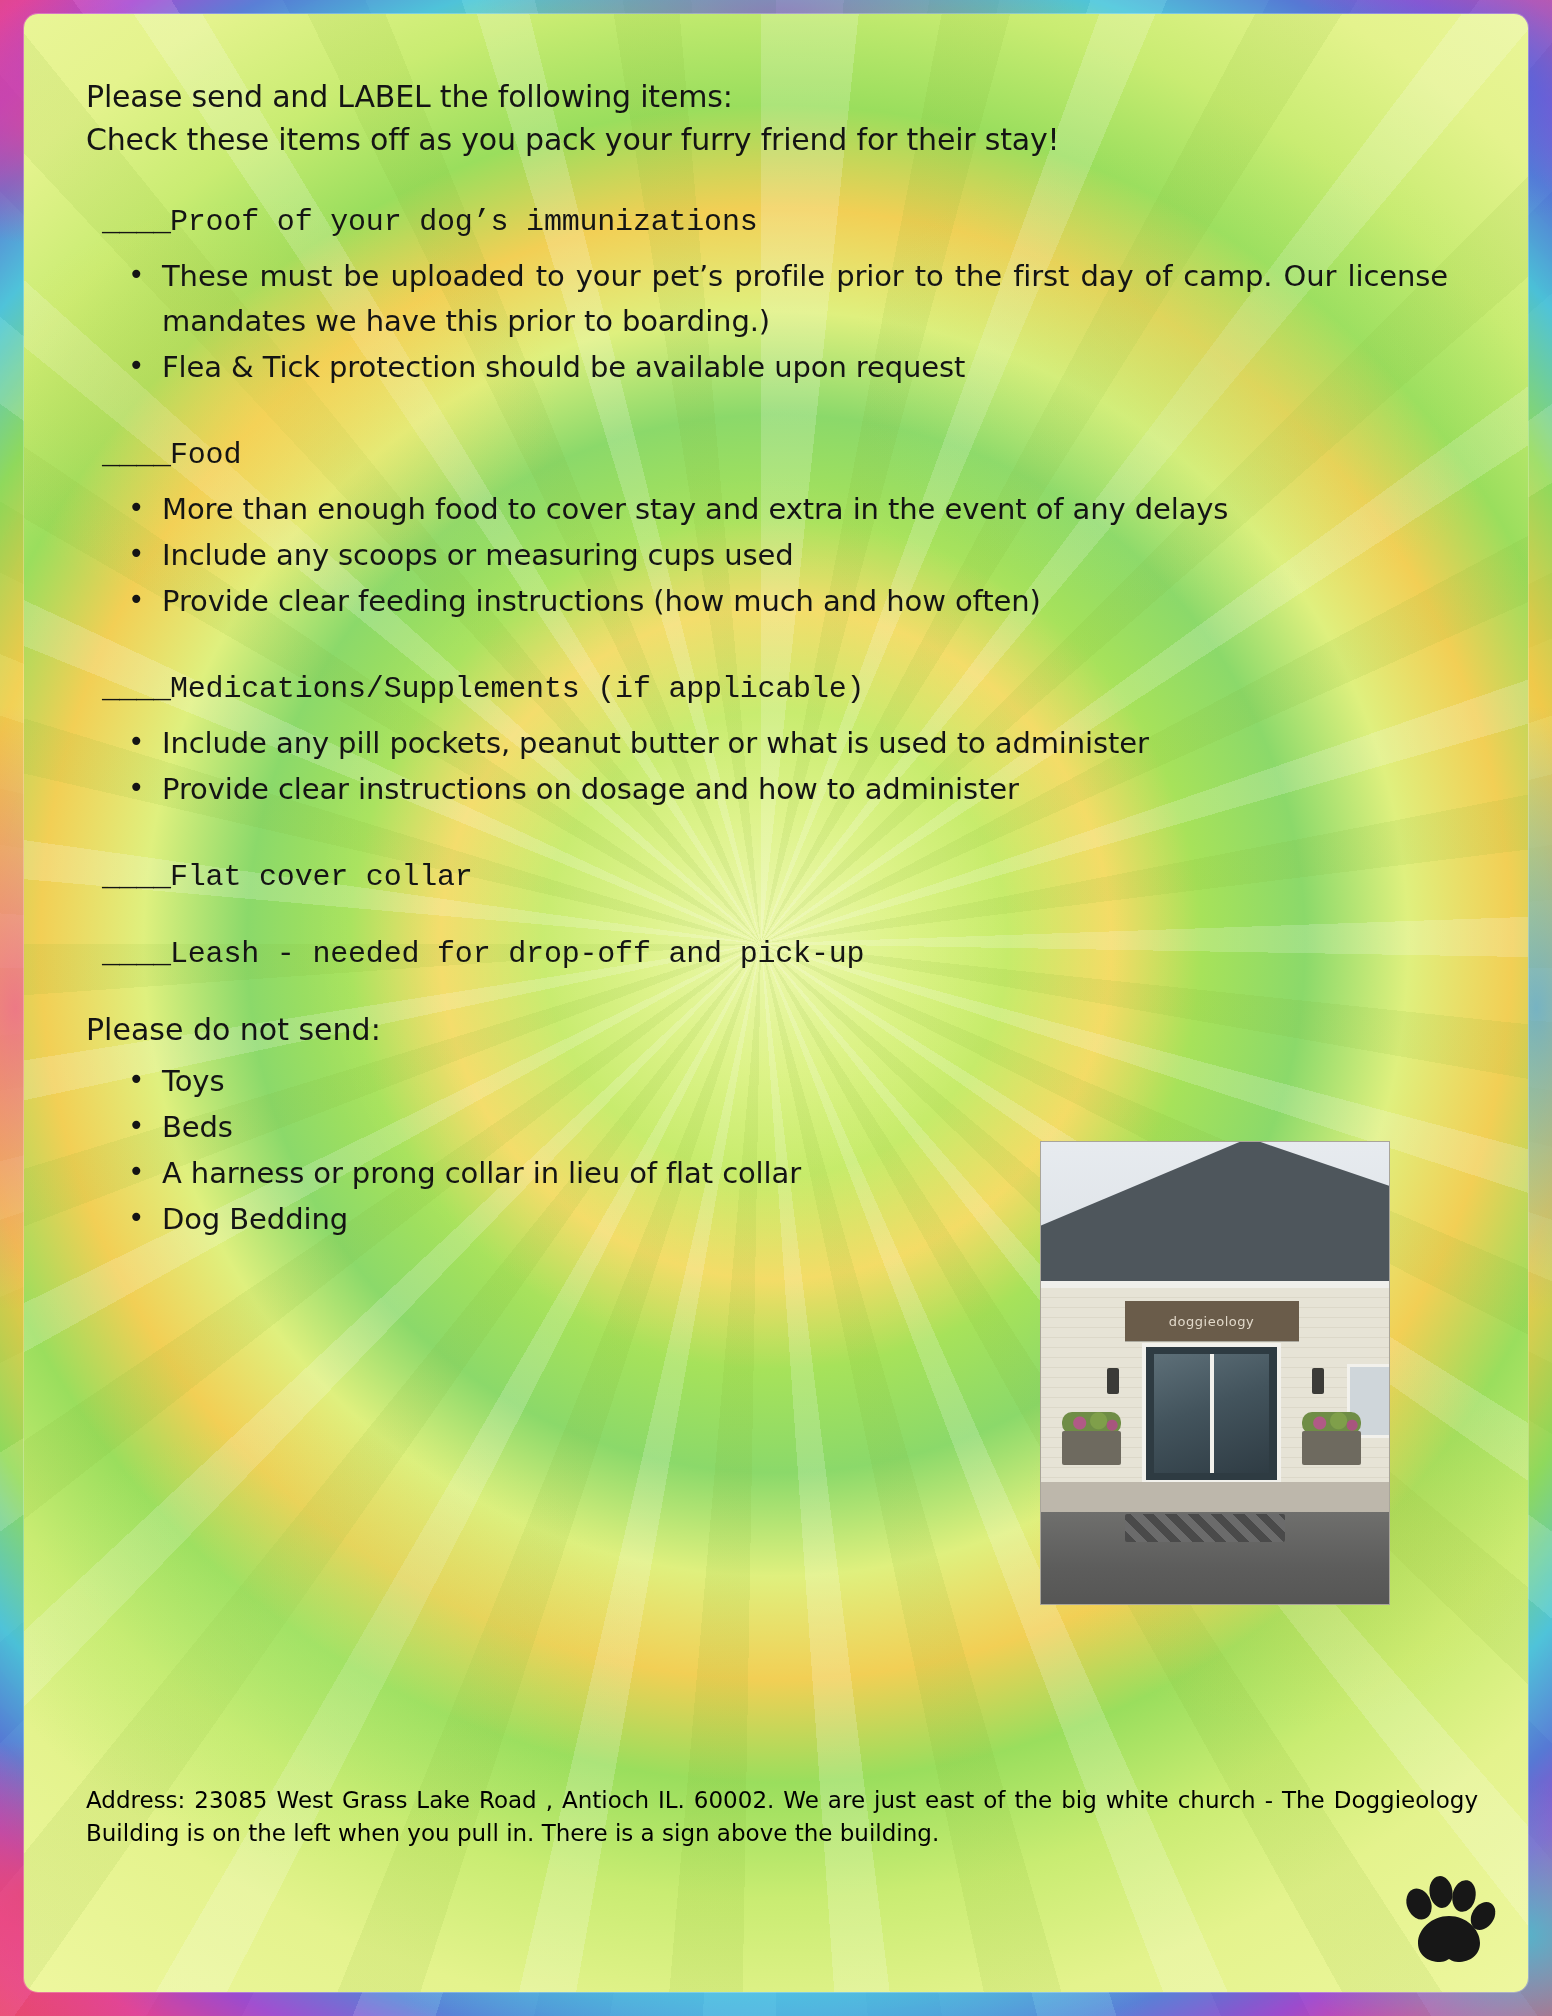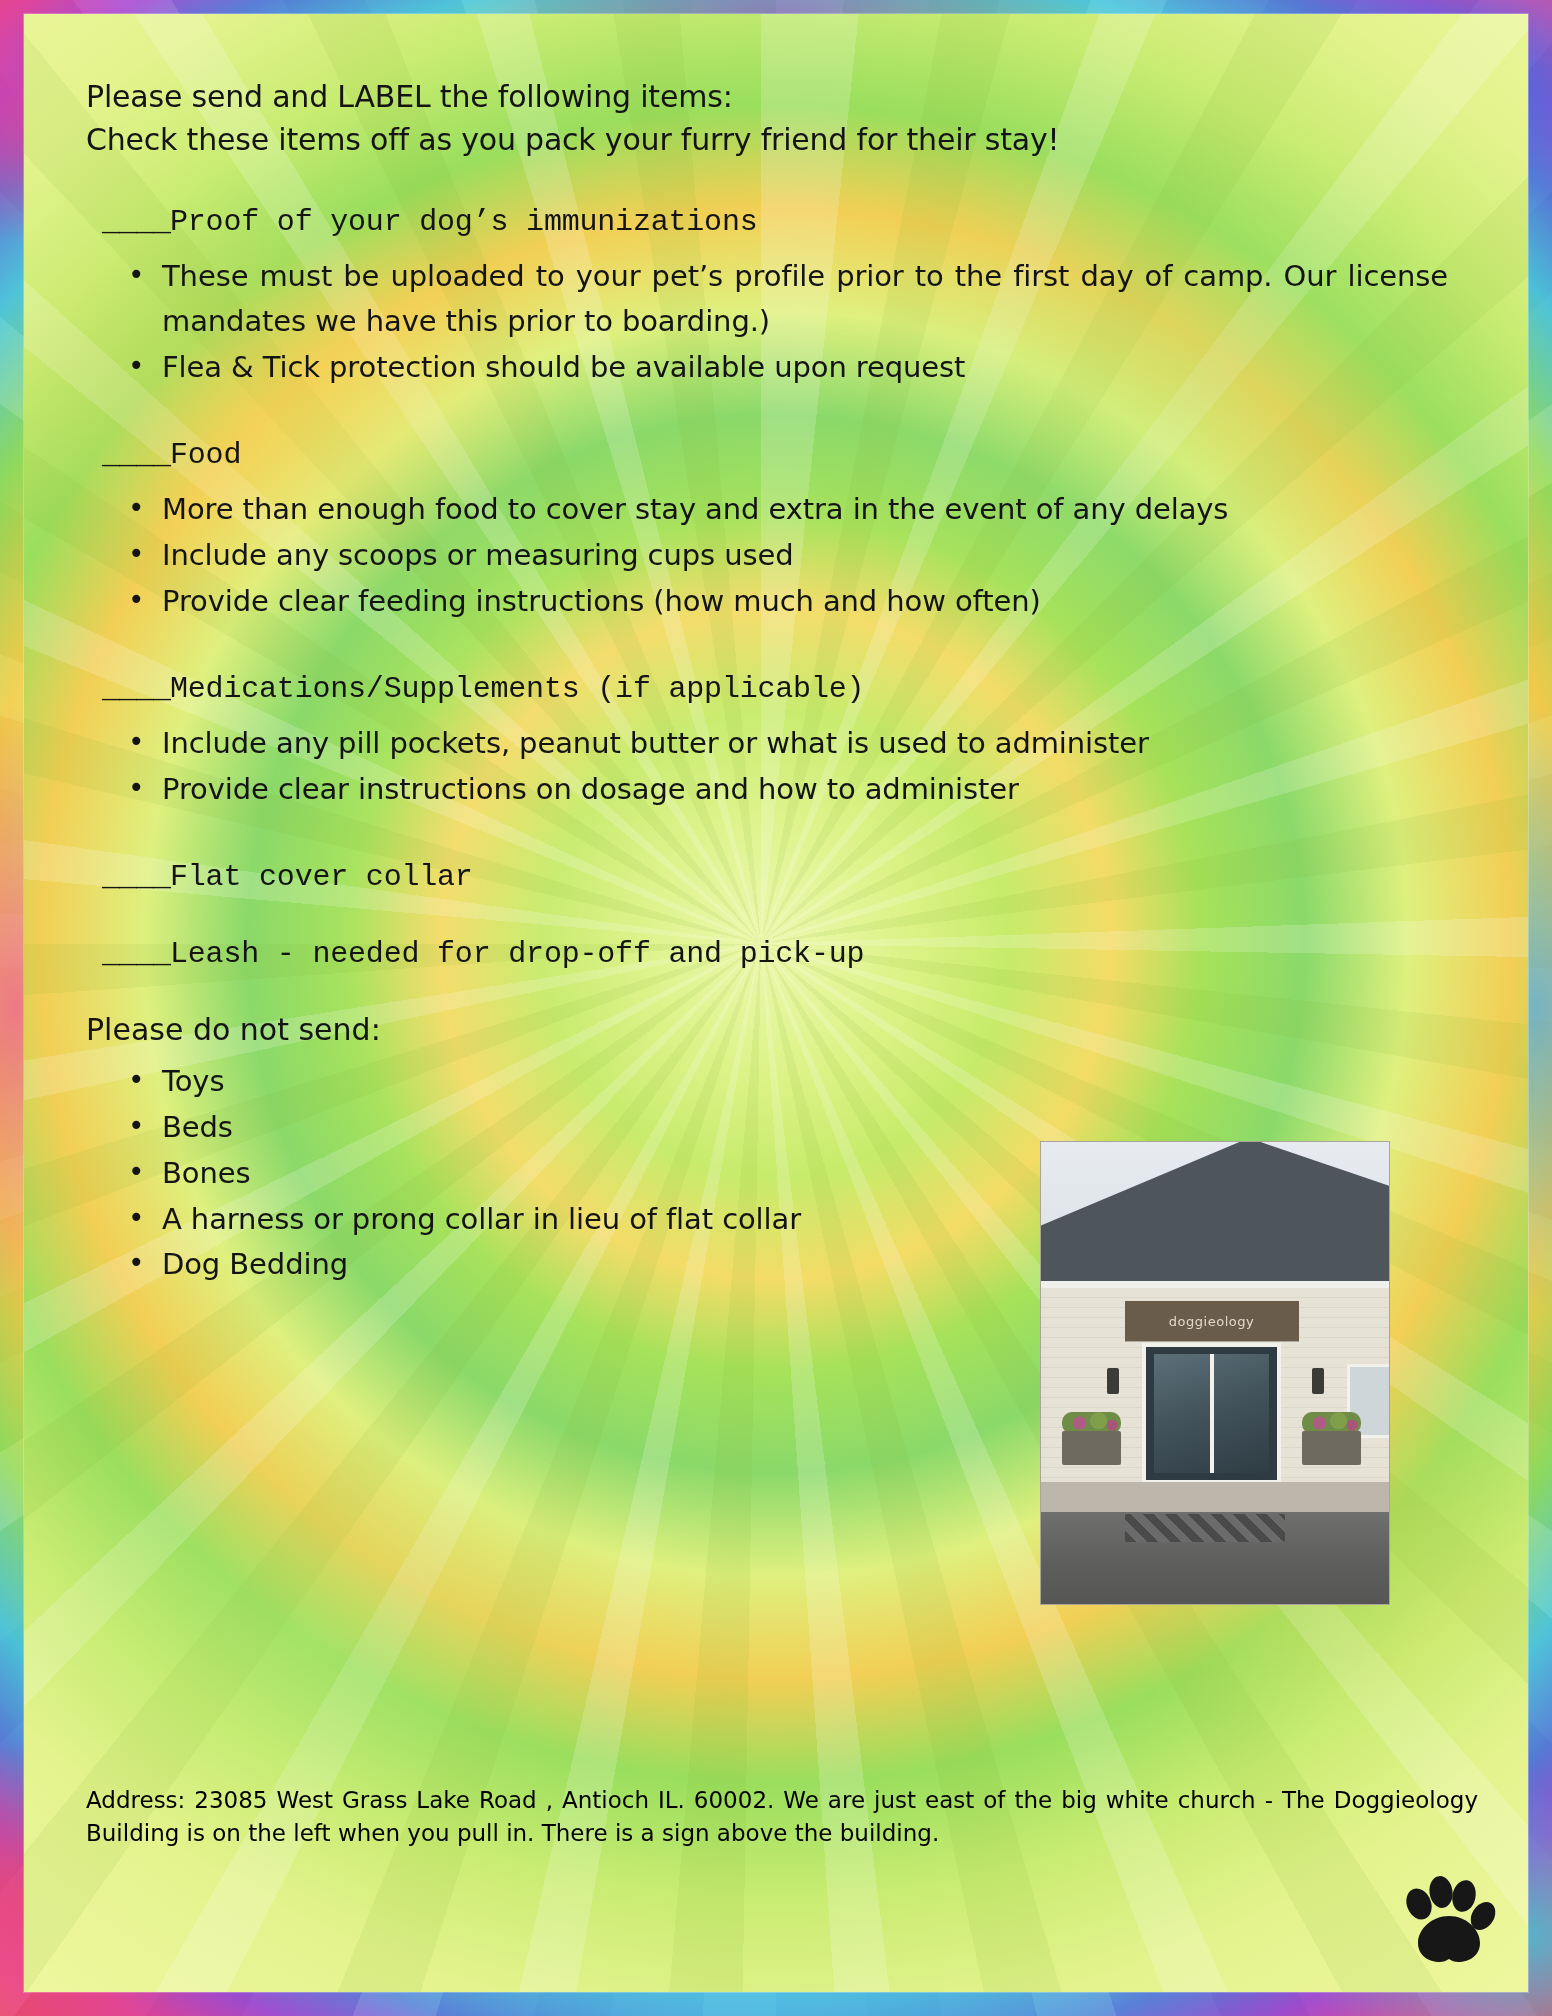--- a/index.html
+++ b/index.html
@@ -53,20 +53,21 @@
     position: absolute;
     left: 24px;
     top: 14px;
     width: 1504px;
     height: 1978px;
     background:
       radial-gradient(circle at 48% 46%, rgba(255,255,255,0.28) 0%, rgba(255,255,255,0.0) 34%),
       radial-gradient(circle at 50% 47%, #e6f591 0%, #d5f06d 10%, #bfe957 18%, #f3da5e 26%, #a7e25a 33%, #8bd96a 41%, #dff07e 49%, #f2cf55 57%, #9ade5d 65%, #c9ec72 74%, #e4f38d 84%, #eef79f 100%);
     box-shadow: 0 0 0 1px rgba(255,255,255,0.25);
     overflow: hidden;
+    border-radius: 14px;
   }
   .sheet-rays {
     position: absolute;
     inset: 0;
     background:
       repeating-conic-gradient(from 3deg at 49% 47%,
         rgba(255,255,255,0.18) 0deg 3deg,
         rgba(255,255,255,0.0) 3deg 8deg,
         rgba(120,170,40,0.10) 8deg 12deg,
         rgba(255,255,255,0.0) 12deg 17deg);
@@ -301,21 +302,20 @@
       <div class="spacer-md"></div>
 
       <div class="section-head"><span class="blank">____</span><span>Leash - needed for drop-off and pick-up</span></div>
 
       <div class="spacer-md"></div>
 
       <div class="donot">Please do not send:</div>
       <ul class="bullets">
         <li>Toys</li>
         <li>Beds</li>
-        <li>Bones</li>
         <li>A harness or prong collar in lieu of flat collar</li>
         <li>Dog Bedding</li>
       </ul>
 
     </div>
 
     <div class="photo">
       <div class="ph-sky"></div>
       <div class="ph-gable"></div>
       <div class="ph-gable-trim"></div>

